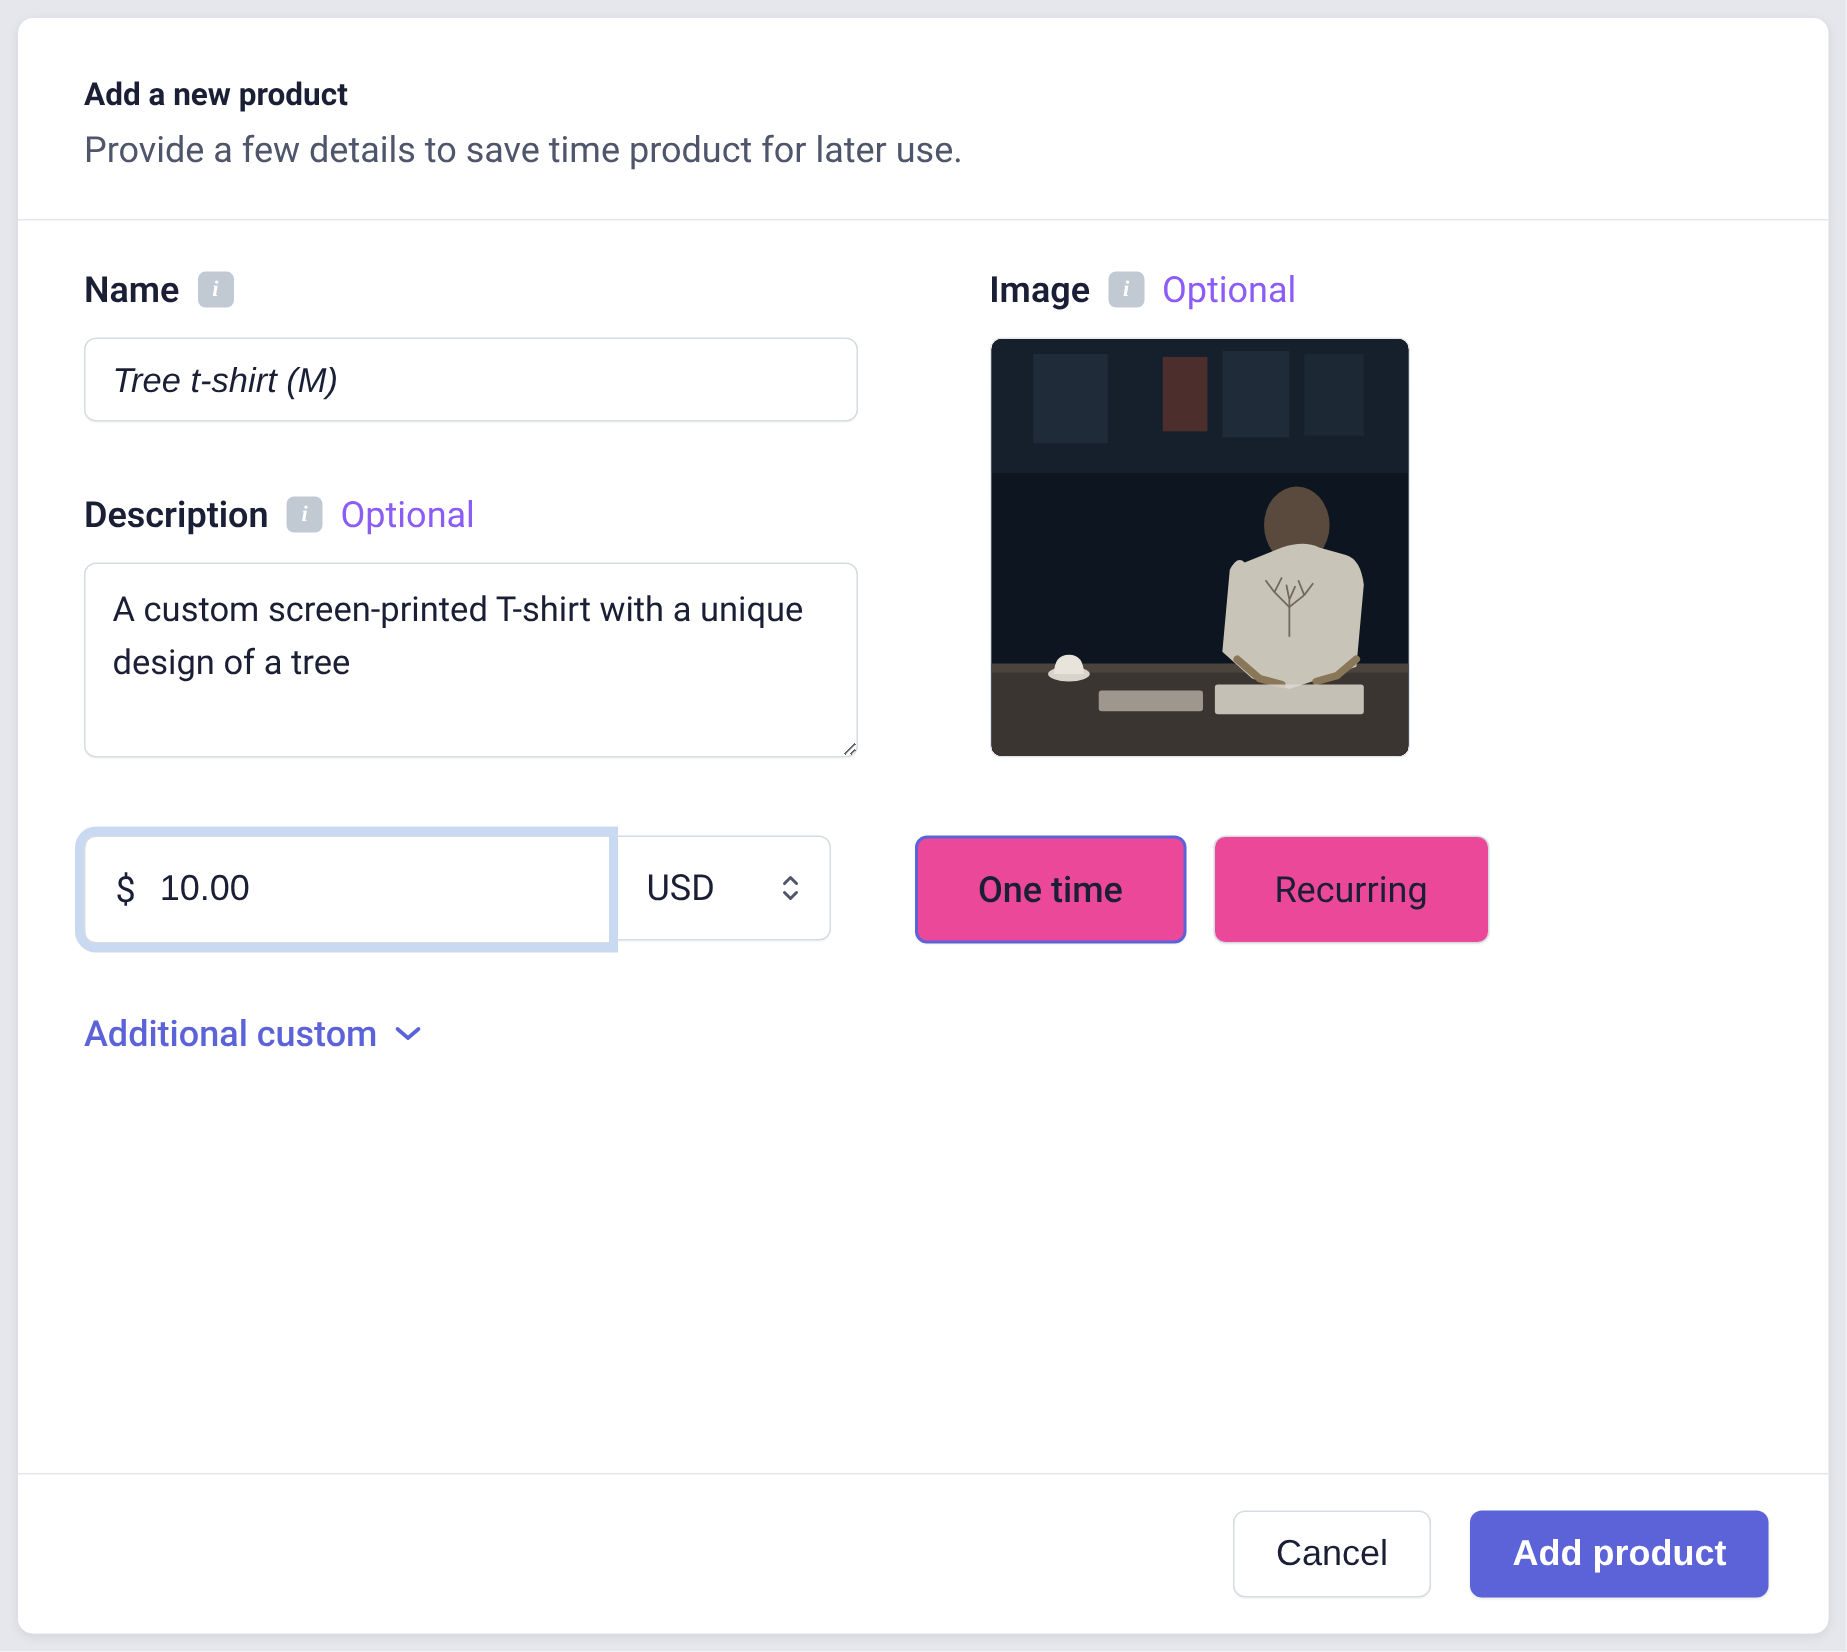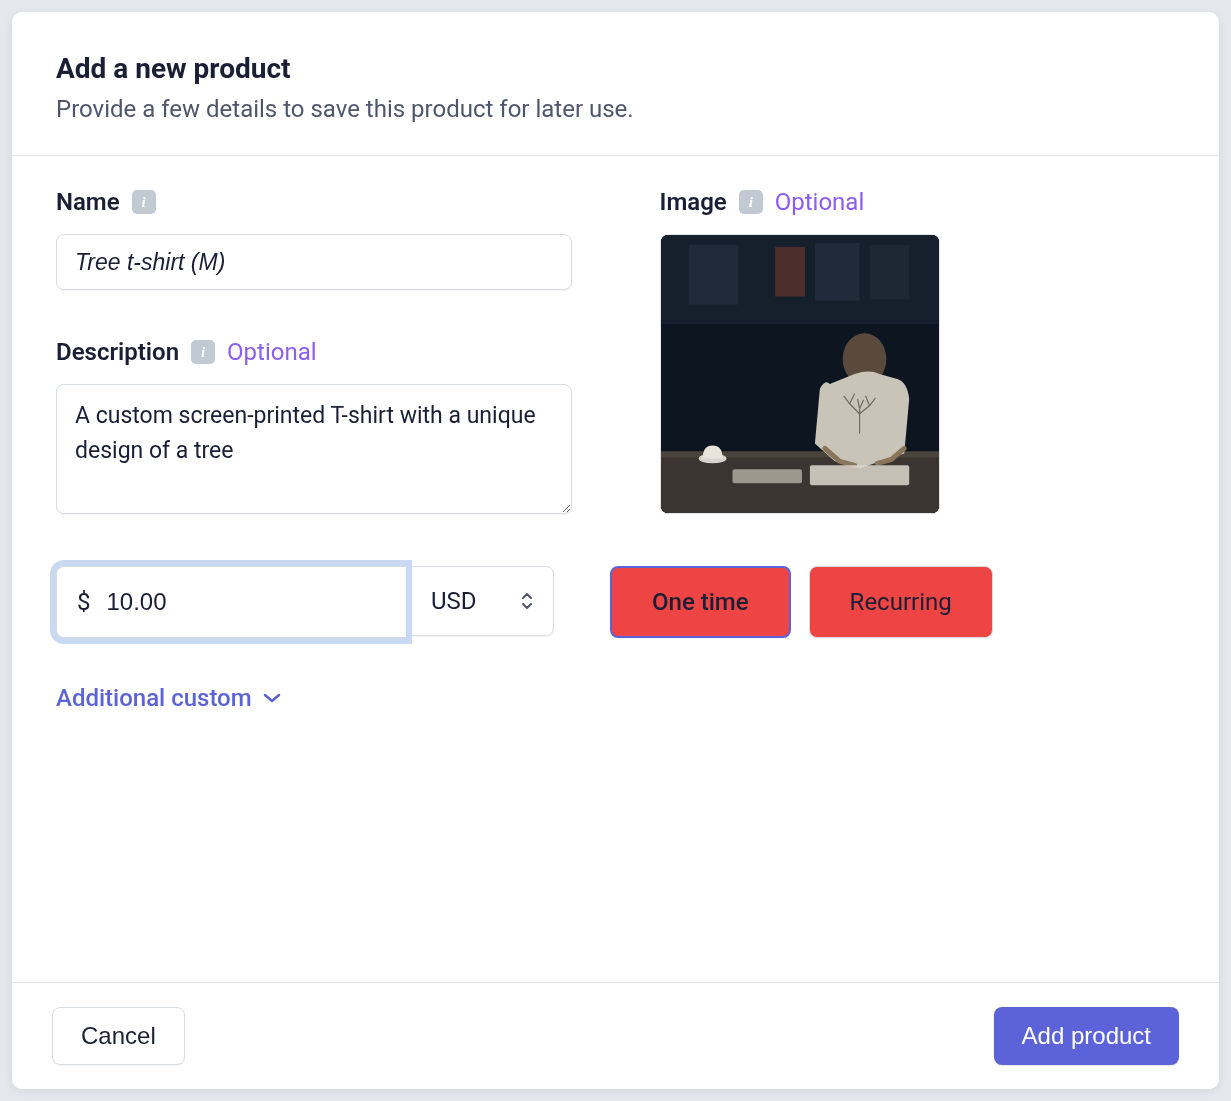--- a/index.html
+++ b/index.html
@@ -23,21 +23,21 @@
       height: 100%;
       display: flex;
       flex-direction: column;
       overflow: hidden;
     }
     .modal-header {
       padding: 40px 44px 32px 44px;
       border-bottom: 1px solid #e4e6eb;
     }
     .modal-title {
-      font-size: 28px;
+      font-size: 21px;
       font-weight: 700;
       color: #1a1f36;
       margin-bottom: 10px;
     }
     .modal-subtitle {
       font-size: 24px;
       color: #4f566b;
       font-weight: 400;
     }
     .modal-body {
@@ -192,21 +192,21 @@
       display: flex;
       gap: 18px;
       margin-left: 32px;
     }
     .billing-btn {
       height: 72px;
       padding: 0 40px;
       border-radius: 8px;
       font-size: 24px;
       cursor: pointer;
-      background: #ef4444;
+      background: #ec4899;
       box-shadow: 0 1px 1px rgba(0,0,0,0.04);
       display: flex;
       align-items: center;
       justify-content: center;
     }
     .billing-btn.active {
       border: 2px solid #5c63d8;
       color: #1a1f36;
       font-weight: 500;
     }
@@ -224,21 +224,21 @@
       cursor: pointer;
       margin-top: 46px;
     }
     .additional-options svg {
       stroke: #5c63d8;
     }
     .modal-footer {
       padding: 24px 40px;
       border-top: 1px solid #e4e6eb;
       display: flex;
-      justify-content: space-between;
+      justify-content: flex-end;
       gap: 26px;
       background: #ffffff;
     }
     .btn {
       height: 58px;
       padding: 0 28px;
       border-radius: 8px;
       font-size: 24px;
       font-weight: 500;
       cursor: pointer;
@@ -250,30 +250,31 @@
       background: #ffffff;
       color: #1a1f36;
       border: 1px solid #d7dce1;
       box-shadow: 0 1px 1px rgba(0,0,0,0.04);
     }
     .btn-primary {
       background: #5c63d8;
       color: #ffffff;
       border: none;
       box-shadow: 0 1px 2px rgba(0,0,0,0.1);
+      font-weight: bold;
     }
   </style>
 </head>
 <body>
 
 <div class="modal">
 
   <div class="modal-header">
     <h1 class="modal-title">Add a new product</h1>
-    <p class="modal-subtitle">Provide a few details to save this product for later use.</p>
+    <p class="modal-subtitle">Provide a few details to save time product for later use.</p>
   </div>
 
   <div class="modal-body">
 
     <div class="row">
       <div class="col">
         <div class="field">
           <div class="field-label-row">
             <span class="field-label">Name</span>
             <span class="info-badge">i</span>

